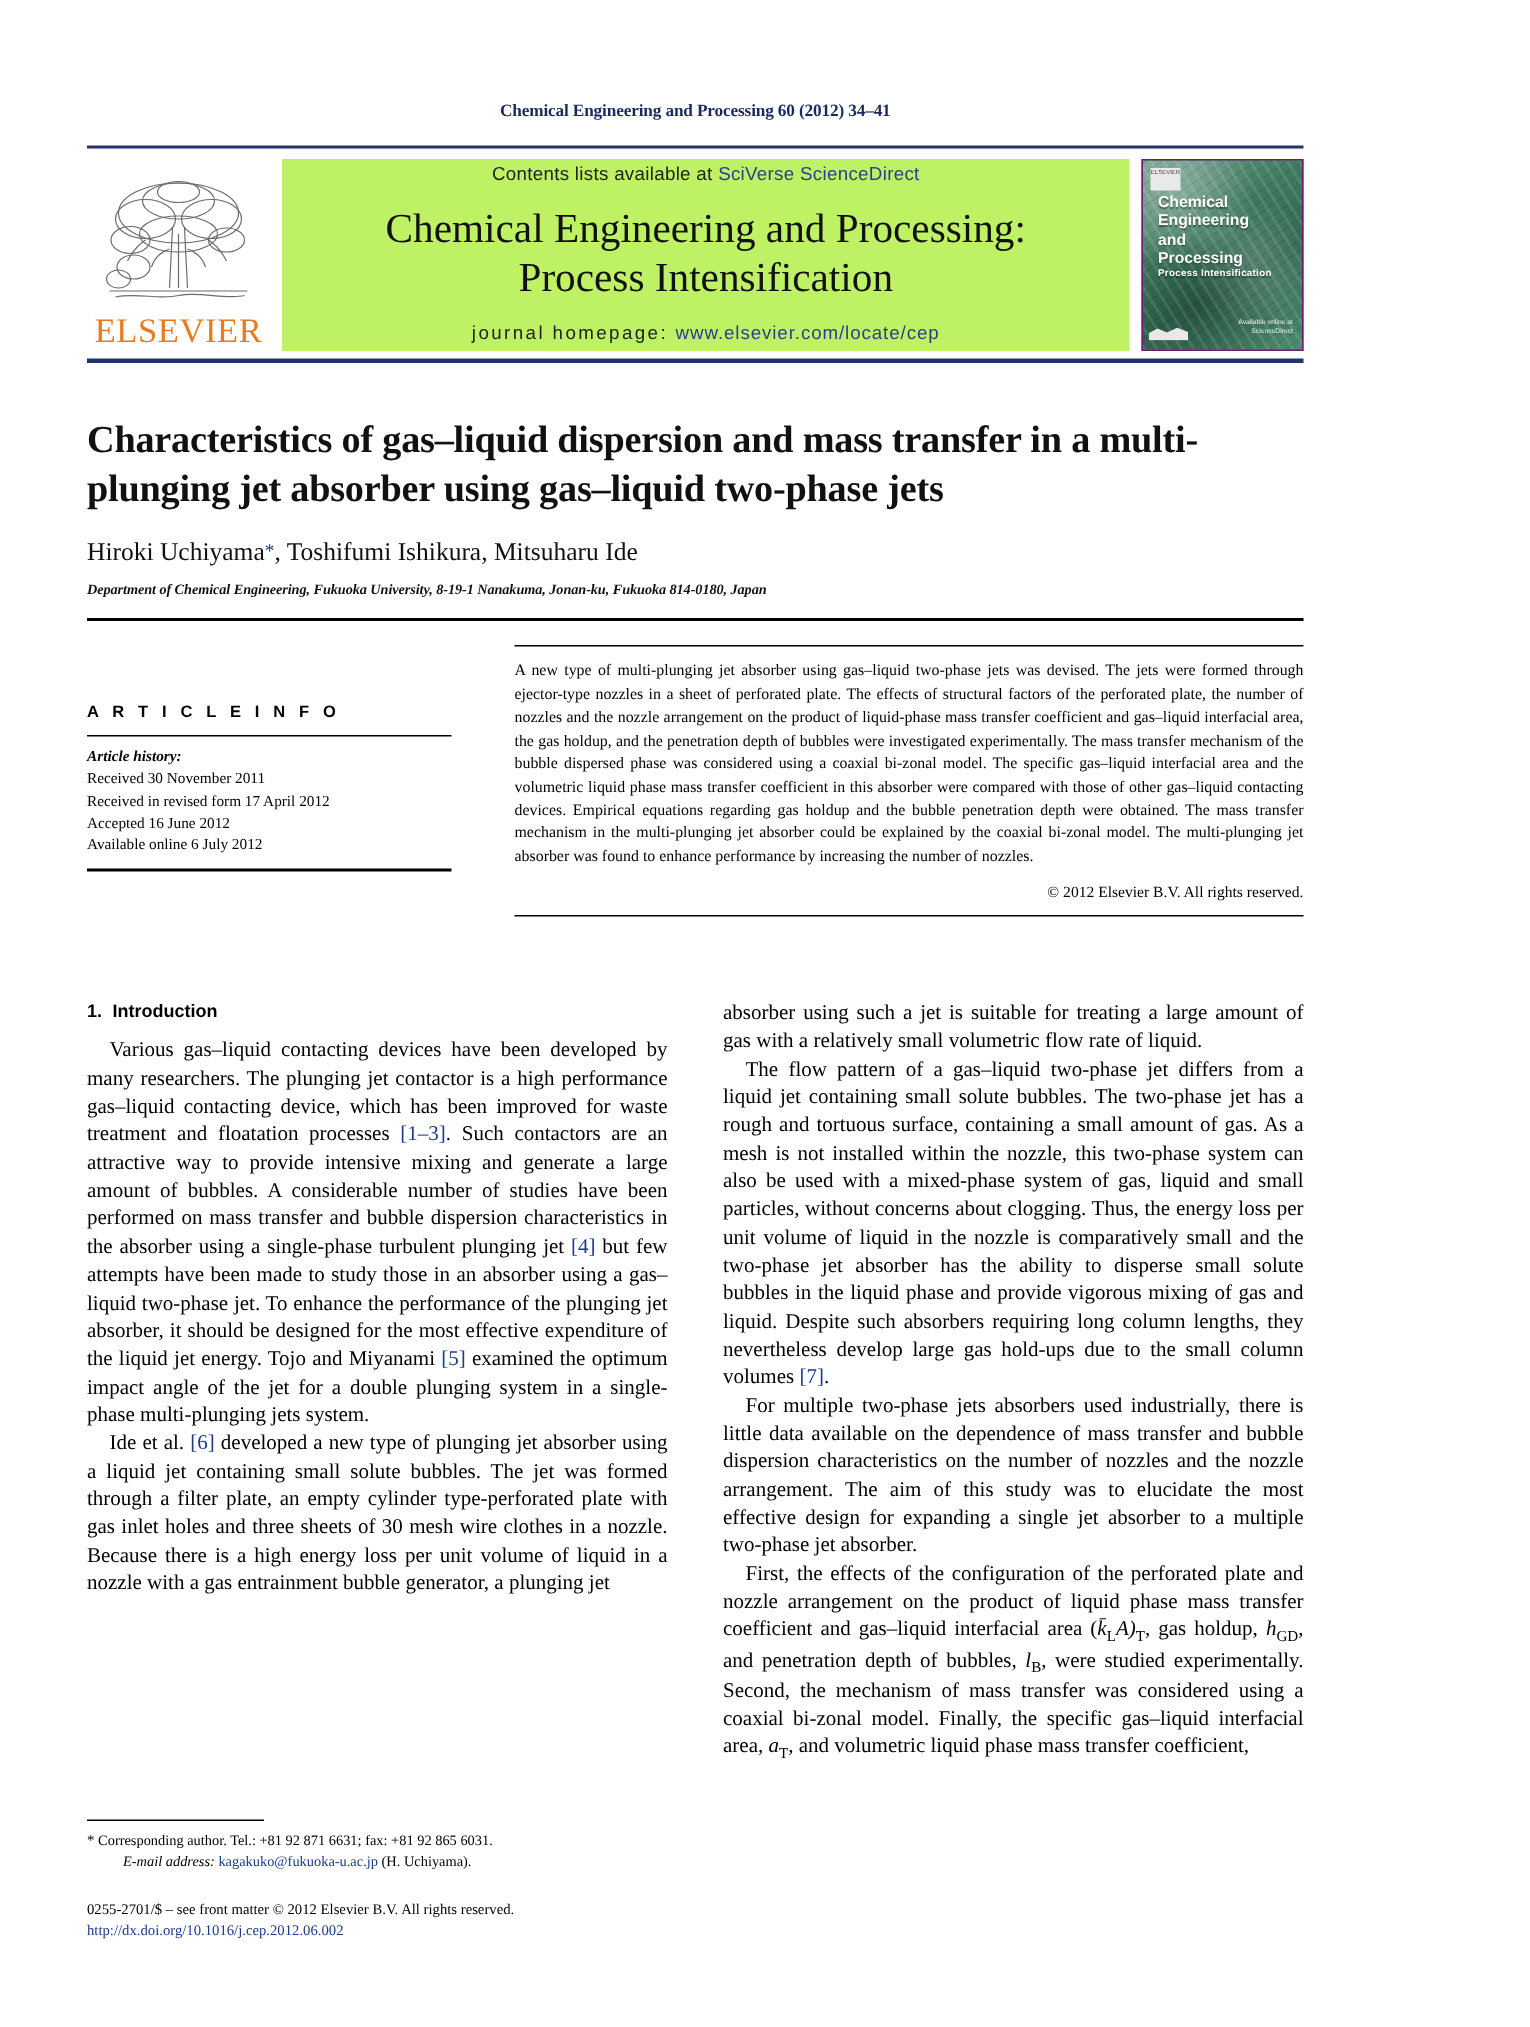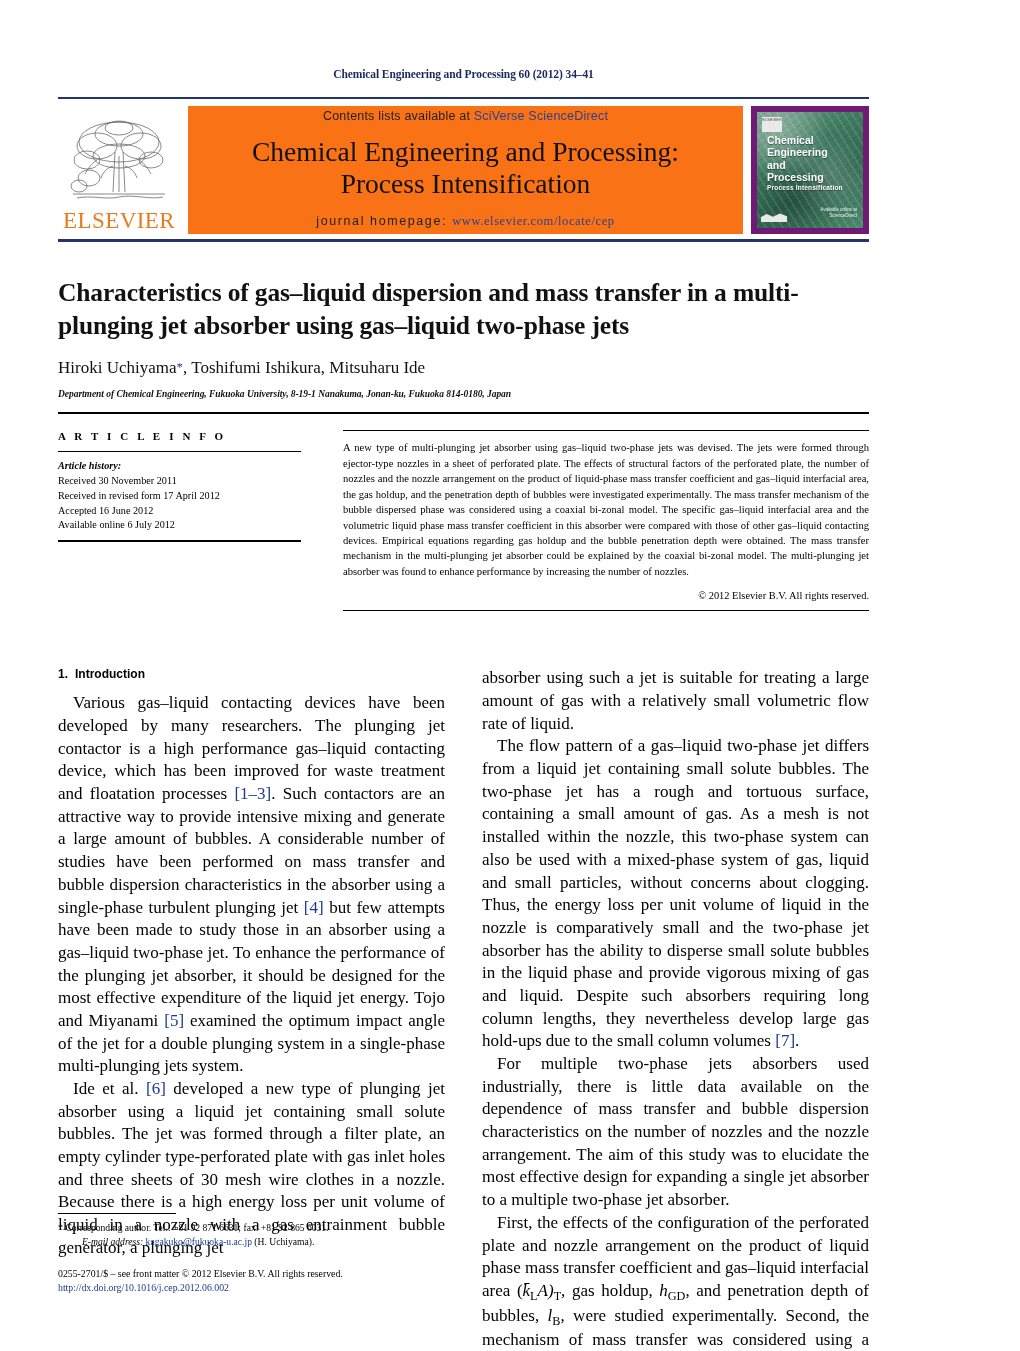--- a/index.html
+++ b/index.html
@@ -58,21 +58,21 @@
   .elsevier-word {
     font-family: "Liberation Serif", serif;
     font-size: 23px;
     letter-spacing: 0.4px;
     color: #e87b1e;
     line-height: 1;
     margin-top: 1px;
   }
   .journal-band {
     flex: 1 1 auto;
-    background: #f97316;
+    background: #bef264;
     margin: 0 8px 0 8px;
     display: flex;
     flex-direction: column;
     align-items: center;
     justify-content: center;
     padding: 6px 0 8px 0;
   }
   .contents-line {
     font-family: "Liberation Sans", sans-serif;
     font-size: 12.5px;
@@ -92,26 +92,25 @@
   }
   .homepage-line {
     font-family: "Liberation Sans", sans-serif;
     font-size: 12.5px;
     letter-spacing: 1.6px;
     color: #222;
   }
   .homepage-line .url {
     color: #2b3f8f;
     letter-spacing: 0.6px;
-    font-family: Liberation Serif, serif;
   }
   .cover-thumb {
     width: 106px;
     flex: 0 0 106px;
-    border: 6px solid #701a75;
+    border: 1px solid #701a75;
     position: relative;
     overflow: hidden;
     background: #3f7d62;
   }
   .cover-bg {
     position: absolute;
     inset: 0;
     background:
       radial-gradient(circle at 22% 18%, rgba(255,255,255,.30), transparent 38%),
       radial-gradient(circle at 70% 55%, rgba(255,255,255,.18), transparent 42%),
@@ -197,25 +196,26 @@
     border-top: 2.4px solid #000;
     margin-top: 13px;
   }
   .infoabs {
     display: flex;
     margin-top: 16px;
   }
   .col-info { width: 243px; flex: 0 0 243px; }
   .col-abs  { flex: 1 1 auto; margin-left: 42px; }
   .sec-head {
-    font-family: Liberation Serif, serif;
+    font-family: Liberation Sans, sans-serif;
     font-weight: bold;
     font-size: 11px;
     letter-spacing: 3.1px;
     margin-bottom: 9px;
+    margin-top: 39px;
   }
   .rule-mid { border-top: 1.6px solid #000; }
   .info-body { font-size: 10.2px; line-height: 1.45; }
   .info-group { padding: 7px 0 7px 0; }
   .info-group .lbl { font-style: italic; font-weight: bold; }
   .info-group .ln { display:block; }
   .abs-body {
     font-size: 10.6px;
     line-height: 1.46;
     text-align: justify;
@@ -236,21 +236,21 @@
   }
   .bcol { flex: 1 1 0; min-width: 0; }
   .sec-title {
     font-family: "Liberation Sans", sans-serif;
     font-weight: bold;
     font-size: 12px;
     margin: 0 0 11px 0;
   }
   .sec-title .num { margin-right: 7px; }
   .para {
-    font-size: 17px;
+    font-size: 14px;
     line-height: 1.335;
     text-align: justify;
     text-indent: 15px;
     margin: 0;
     hyphens: auto;
   }
   .para.noindent { text-indent: 0; }
   .ref { color: #1b3a8c; }
   .para i { font-style: italic; }
   sub { font-size: 72%; }

